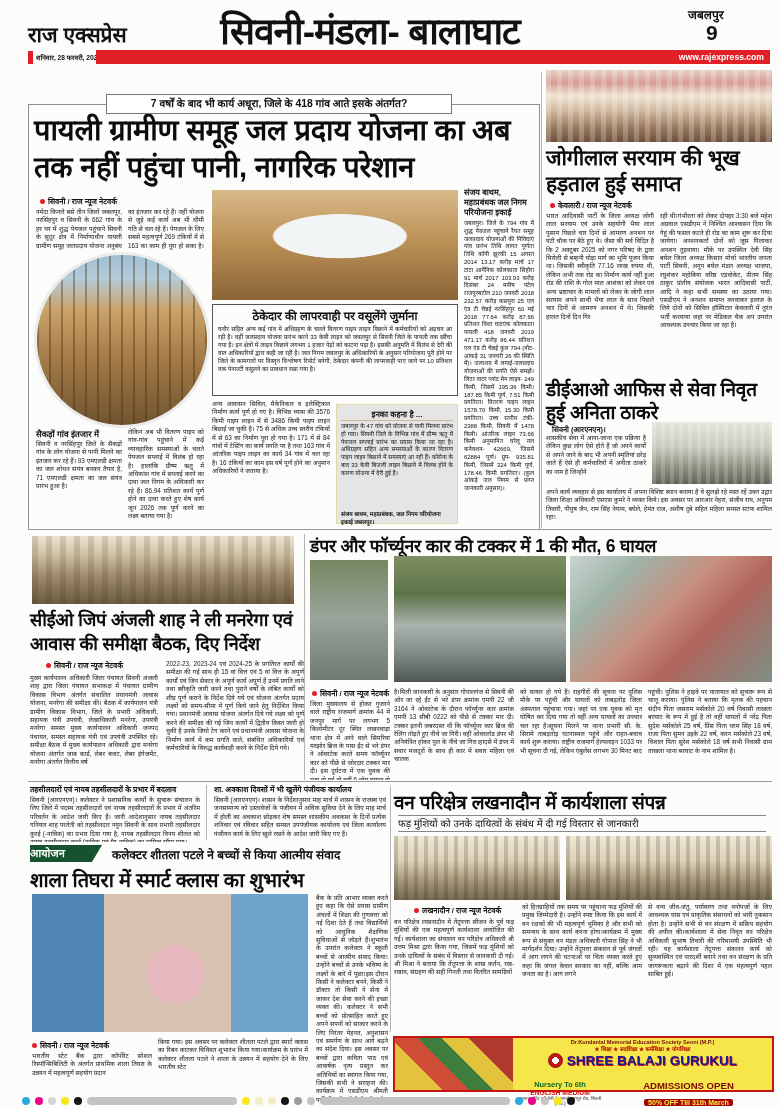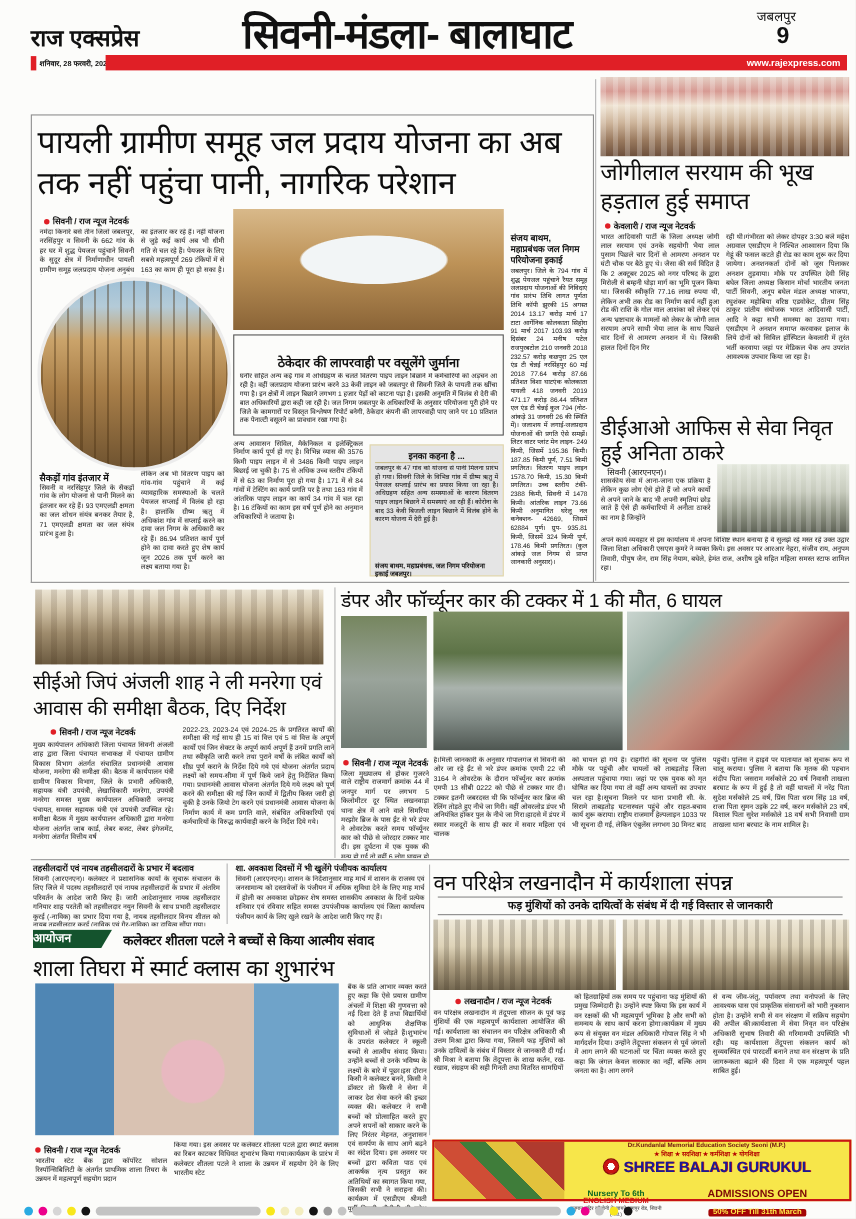--- a/index.html
+++ b/index.html
@@ -1,48 +1,48 @@
 <!DOCTYPE html>
 <html><head>
 <meta charset="utf-8">
 <style>
   html,body{margin:0;padding:0;background:#e9e7e2;}
   .page{position:relative;width:778px;height:1108px;background:#fcfcfa;margin:0 auto;
         font-family:"Liberation Sans",sans-serif;overflow:hidden;color:#111;}
   .abs{position:absolute;}
   
-  .h{position:absolute;font-weight:400;color:#0c0c0c;letter-spacing:-.2px;}
+  .h{position:absolute;font-weight:700;color:#0c0c0c;letter-spacing:-.2px;}
   
   .bt{position:absolute;font-size:6.3px;line-height:8.4px;text-align:justify;color:#222;overflow:hidden;}
   
   .by{position:absolute;font-size:7.6px;font-weight:700;color:#111;display:flex;align-items:center;gap:3px;white-space:nowrap;}
   .by::before{content:"";width:5px;height:5px;border-radius:50%;background:#e01f26;flex:0 0 auto;}
-  .dl{position:absolute;font-size:7.4px;font-weight:400;}
+  .dl{position:absolute;font-size:7.4px;font-weight:700;}
   
   .rh{position:absolute;height:1px;background:#9a9a9a;}
   .rv{position:absolute;width:1px;background:#b5b5b5;}
   
   .brand{position:absolute;left:28px;top:20px;font-size:21px;font-weight:800;}
   .ed-title{position:absolute;left:170px;top:4px;width:400px;text-align:center;font-size:37px;font-weight:800;letter-spacing:-1px;}
-  .city{position:absolute;left:688px;top:6px;width:80px;font-size:12px;font-weight:400;}
+  .city{position:absolute;left:688px;top:6px;width:80px;font-size:12px;font-weight:700;}
   .pageno{position:absolute;left:706px;top:21px;font-size:21px;font-weight:800;}
   .date-block{position:absolute;left:28px;top:50px;height:14px;display:flex;align-items:center;gap:3px;font-size:6.6px;font-weight:700;}
   .red-sq{width:5px;height:13px;background:#e01f26;display:inline-block;}
   .redbar{position:absolute;left:96px;top:50px;width:674px;height:14px;background:#e01f26;}
   .website{position:absolute;right:6px;top:2px;color:#fff;font-size:8.6px;font-weight:700;}
   
   .leadbox{position:absolute;left:28px;top:104px;width:510px;height:424px;border:1px solid #8e8e8e;}
   .kicker{position:absolute;left:106px;top:94px;width:344px;height:18px;background:#fff;border:1px solid #777;
           font-size:10.4px;font-weight:700;text-align:center;line-height:18px;z-index:2;}
   
   .quote{position:absolute;left:336px;top:404px;width:122px;height:120px;background:#e5e5e5;border:1px solid #e3d8a8;padding:3px 4px;box-sizing:border-box;}
   .quote .qt{font-size:8px;font-weight:800;text-align:center;border-bottom:1px solid #c9bd8a;padding-bottom:1px;margin-bottom:2px;}
   .quote .qb{font-size:5.9px;line-height:7.8px;text-align:justify;height:86px;overflow:hidden;}
   .quote .qs{font-size:5.9px;font-weight:700;margin-top:1px;}
-  .subbox{position:absolute;left:212px;top:304px;width:246px;height:92px;border:1px solid #555;padding:17px 5px;box-sizing:border-box;}
+  .subbox{position:absolute;left:212px;top:304px;width:246px;height:92px;border:1px solid #555;padding:3px 5px;box-sizing:border-box;}
   .subbox .sh{font-size:11.5px;font-weight:800;text-align:center;margin-bottom:2px;}
   .subbox .sb{font-size:6.1px;line-height:8px;text-align:justify;height:62px;overflow:hidden;}
   
   .photo{position:absolute;overflow:hidden;}
   .p-circle{border-radius:50%;border:3px solid #ececec;
     background:repeating-linear-gradient(90deg,rgba(70,45,15,.38) 0 2px,rgba(0,0,0,0) 2px 12px),
     linear-gradient(180deg,#9fc0d6 0%,#b4cbd8 14%,#caa36a 32%,#a97f49 58%,#6f5330 100%);}
   .p-tank{background:radial-gradient(ellipse 46% 34% at 52% 42%,#f2f5f6 0 58%,rgba(0,0,0,0) 60%),
     linear-gradient(180deg,#d8b98a 0%,#bd9257 45%,#8a6437 100%);}
   .p-crowd{background:repeating-linear-gradient(90deg,rgba(255,255,255,.22) 0 5px,rgba(0,0,0,0) 5px 11px),
@@ -58,21 +58,21 @@
     linear-gradient(90deg,#4f86b4 0 26%,#d9c2b2 26% 72%,#6fa3c9 72% 100%);}
   .p-hall{background:repeating-linear-gradient(90deg,rgba(50,40,25,.2) 0 4px,rgba(0,0,0,0) 4px 10px),
     linear-gradient(180deg,#efe9d8 0%,#ded3b8 38%,#a99a7d 68%,#746851 100%);}
   
   .tag{position:absolute;left:30px;top:845px;width:72px;height:17px;background:#14532d;color:#fff;
        font-size:11px;font-weight:700;text-align:left;line-height:17px;
        clip-path:polygon(0 0,100% 0,86% 100%,0 100%);}
   .strap{position:absolute;left:112px;top:846px;font-size:12px;font-weight:800;}
   .brief-t{position:absolute;font-size:7.6px;font-weight:800;text-align:left;}
   .subhead{position:absolute;left:398px;top:815px;width:368px;height:15px;border-top:1px solid #888;border-bottom:1px solid #888;
-           font-size:10px;font-weight:700;text-align:center;line-height:15px;}
+           font-size:10px;font-weight:400;line-height:15px;}
   
   .ad{position:absolute;left:393px;top:1036px;width:381px;height:56px;border:2px solid #c81414;background:#f7e64a;
       box-sizing:border-box;display:flex;}
   .ad-collage{width:118px;height:100%;flex:0 0 auto;
       background:linear-gradient(45deg,#e3c23c 0 28%,#cf4d35 28% 44%,#3f7d3a 44% 58%,#e3c23c 58% 74%,#b03a2e 74% 100%);}
   .ad-main{flex:1;display:flex;flex-direction:column;padding:1px 3px;box-sizing:border-box;}
   .ad-soc{font-size:5.6px;font-weight:700;color:#701010;text-align:center;}
   .ad-stars{font-size:5.6px;font-weight:700;color:#b40000;text-align:center;}
   .ad-row{display:flex;align-items:center;gap:4px;justify-content:center;}
   .ad-logo{width:13px;height:13px;border-radius:50%;background:radial-gradient(circle,#fff 0 35%,#c81414 36% 100%);border:1px solid #8c0d0d;flex:0 0 auto;}
@@ -83,41 +83,42 @@
   .ad-medium{font-size:6.8px;font-weight:800;color:#d21414;}
   .ad-addr{font-size:4.6px;color:#333;line-height:5.4px;}
   .ad-right{flex:1;text-align:center;}
   .ad-adm{font-size:9.6px;font-weight:800;color:#7c0606;}
   .ad-offer{background:#a40606;color:#ffe84a;font-size:7px;font-weight:800;border-radius:2px;padding:0 4px;display:inline-block;}
   .ad-contact{font-size:6.4px;font-weight:800;color:#7c0606;}
   
   .regrow{position:absolute;left:0;top:1096px;width:778px;height:9px;display:flex;align-items:center;gap:5px;padding:0 22px;box-sizing:border-box;}
   .dot{width:8px;height:8px;border-radius:50%;flex:0 0 auto;}
   .bar{height:8px;border-radius:4px;background:#c3c3c3;flex:0 0 auto;}
-  .side-title{font-weight:800;font-size:8px;line-height:10px;margin-bottom:2px;margin-top:24px;}
+  .side-title{font-weight:800;font-size:8px;line-height:10px;margin-bottom:2px;}
   .wait-t{position:absolute;font-size:8.4px;font-weight:800;}
 </style>
 </head>
 <body>
 
 <div class="page">
 
   <div class="brand">राज एक्सप्रेस</div>
   <div class="ed-title">सिवनी-मंडला- बालाघाट</div>
   <div class="city">जबलपुर</div>
   <div class="pageno">9</div>
   <div class="date-block">
     <span class="red-sq"></span>
     <span>शनिवार, 28 फरवरी, 2026</span>
   </div>
   <div class="redbar">
     <span class="website">www.rajexpress.com</span>
   </div>
 
   <div class="leadbox"></div>
+  <div class="kicker">7 वर्षों के बाद भी कार्य अधूरा, जिले के 418 गांव आते इसके अंतर्गत?</div>
   <div class="h" style="left:34px;top:112px;width:498px;font-size:29px;line-height:37px;">पायली ग्रामीण समूह जल प्रदाय योजना का अब तक नहीं पहुंचा पानी, नागरिक परेशान</div>
   <div class="by" style="left:40px;top:196px;">सिवनी / राज न्यूज नेटवर्क</div>
 
   <div class="bt" style="left:36px;top:208px;width:86px;height:42px;">नर्मदा किनारे बसे तीन जिलों जबलपुर, नरसिंहपुर व सिवनी के 662 गांव के हर घर में शुद्ध पेयजल पहुंचाने सिवनी के सुदूर क्षेत्र में निर्माणाधीन पायली ग्रामीण समूह जलप्रदाय योजना अनुबंध के 7 वर्ष बाद भी पूरी नहीं हो सकी है। हालांकि जल निगम के अधिकारियों का कहना है कि जून 2026 तक योजना का काम पूरा हो जाएगा। 86 प्रतिशत कार्य पूर्ण हो गया है। योजना में सिवनी जिले के 418, जबलपुर जिले के 186 तथा नरसिंहपुर के गांव शामिल हैं। सबसे ज्यादा सिवनी जिले के 62000 परिवारों को पानी पहुंचाना है।</div>
   <div class="bt" style="left:128px;top:208px;width:76px;height:42px;">का इंतजार कर रहे हैं। नहीं योजना से जुड़े कई कार्य अब भी धीमी गति से चल रहे हैं। पेयजल के लिए सबसे महत्वपूर्ण 269 टंकियों में से 163 का काम ही पूरा हो सका है। शेष पेयजल टंकियों का निर्माण जारी है। ग्रीष्म ऋतु में पेयजलसंकट ग्रस्त गांवों में सप्लाई का लक्ष्य तय करते हुए टंकियों में 3576 किमी पाइप लाइन में से 3486 किमी बिछाई गई है।</div>
 
   <div class="photo p-circle" style="left:34px;top:252px;width:170px;height:170px;"></div>
   <div class="photo p-tank" style="left:212px;top:190px;width:246px;height:110px;"></div>
 
   <div class="subbox">

